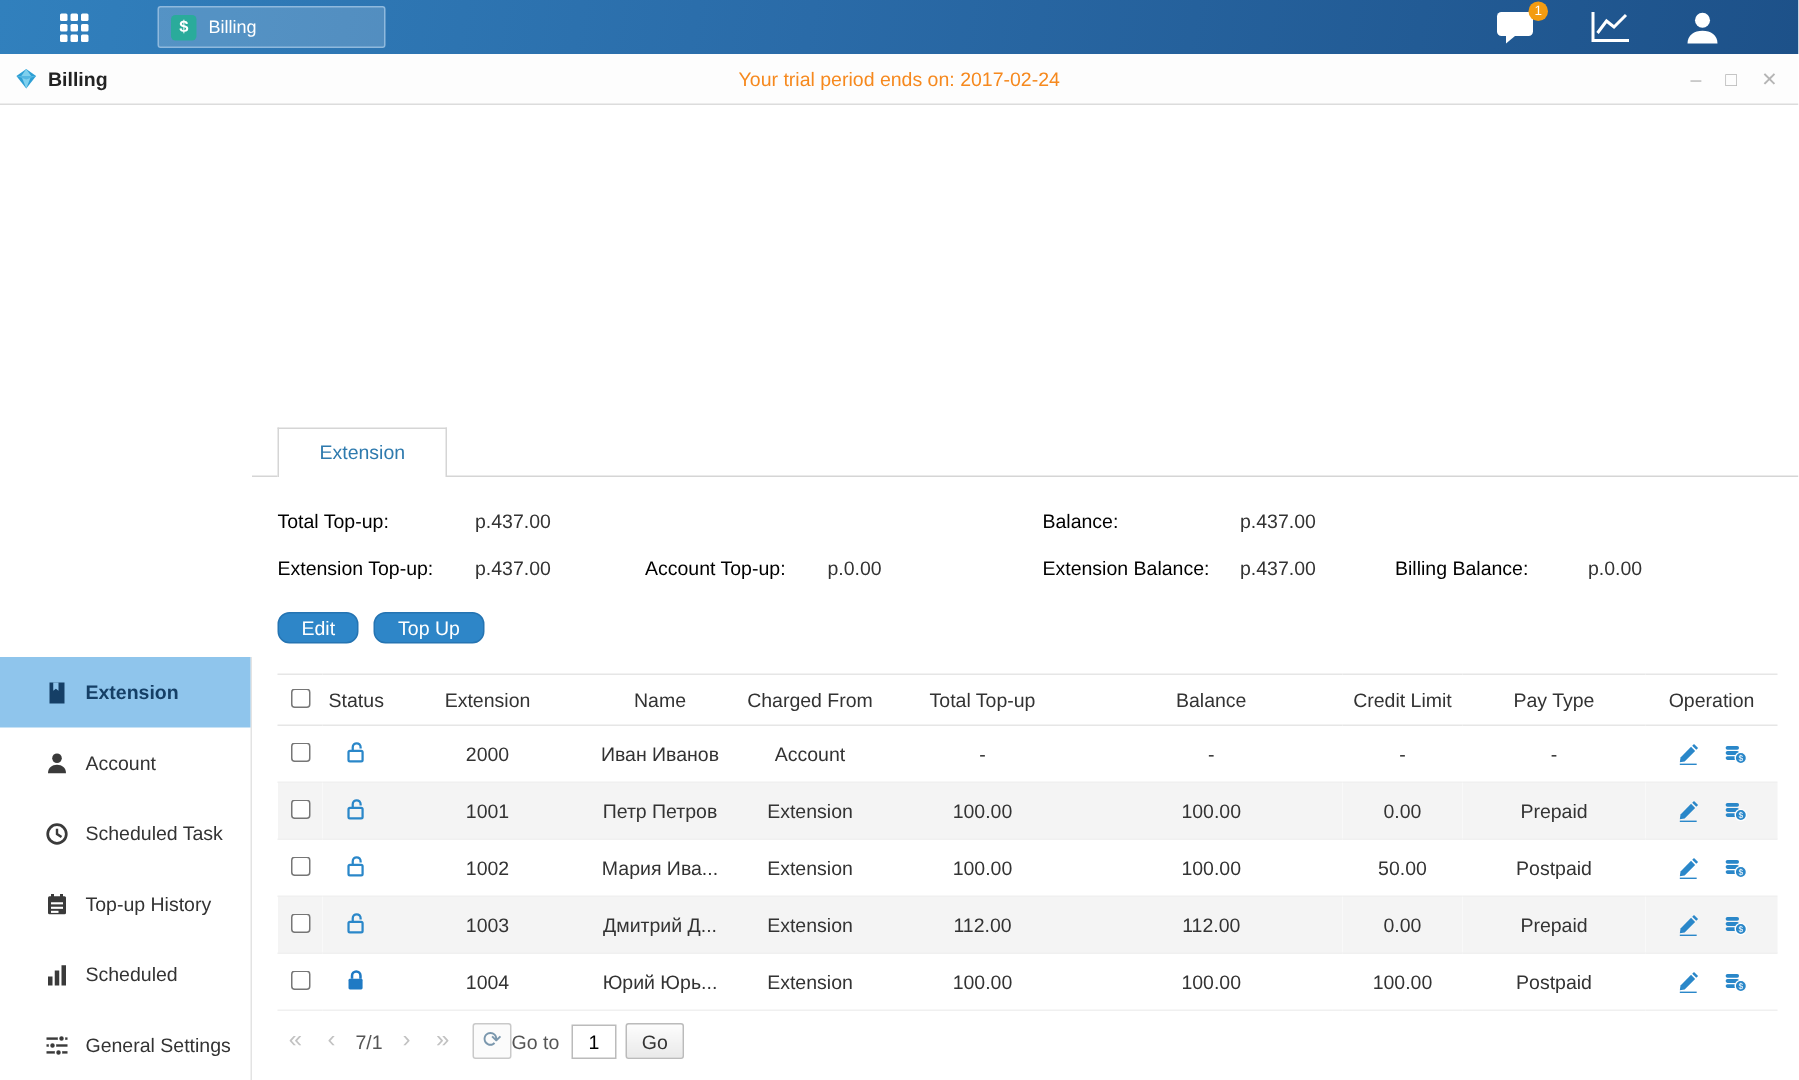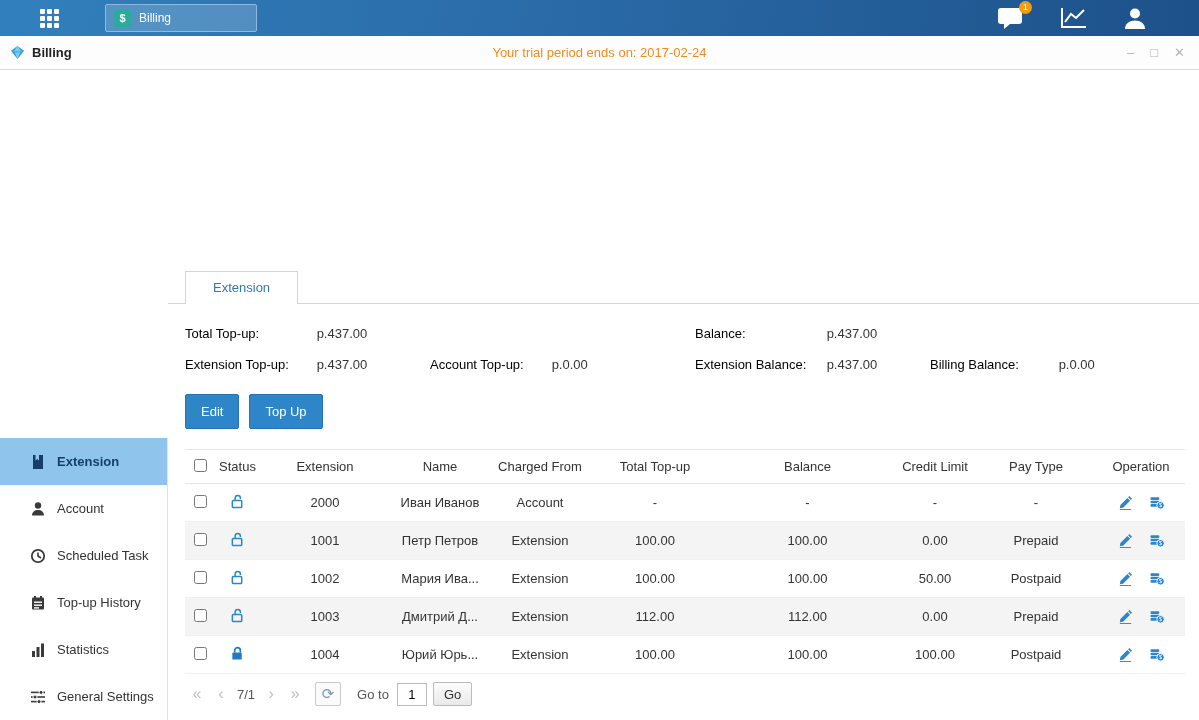--- a/index.html
+++ b/index.html
@@ -59,22 +59,22 @@
   }
 
   
   .sum-grid { margin-top:22px; display:grid; grid-template-columns:245px 265px 235px 1fr; grid-row-gap:16px; }
   .sum-label { display:inline-block; min-width:128px; font-weight:normal; color:#000000; }
   .sum-val { color:#333; }
 
   
   .actions { margin-top:22px; display:flex; gap:10px; }
   .btn-primary {
-    background:#2e86c8; color:#fff; border:1px solid #2574b2; border-radius:2px;
-    padding:9px 15px; font-size:13px; cursor:pointer; font-family:inherit;
+    background:#2e86c8; color:#fff; border:1px solid #2574b2; border-radius:8px;
+    padding:2px 15px; font-size:13px; cursor:pointer; font-family:inherit;
   }
 
   
   table.grid { margin-top:20px; width:100%; border-collapse:collapse; table-layout:fixed; }
   table.grid th { font-weight:normal; color:#333; height:34px; border-top:1px solid #e6e6e6; border-bottom:1px solid #e6e6e6; }
   table.grid td { height:35px; text-align:center; overflow:hidden; white-space:nowrap; text-overflow:ellipsis; }
   table.grid th { text-align:center; }
   table.grid tbody tr:nth-child(even) { background:#f4f4f4; }
   table.grid tbody tr { border-bottom:1px solid #f0f0f0; }
   .op-cell { display:flex; align-items:center; justify-content:center; gap:16px; height:35px; }
@@ -82,21 +82,21 @@
   input[type="checkbox"] { width:13px; height:13px; margin:0; cursor:pointer; }
 
   
   .pager { margin-top:auto; height:46px; display:flex; align-items:center; color:#555; padding-bottom:6px; }
   .pg-nav { color:#c2c2c2; font-size:16px; width:24px; text-align:center; cursor:pointer; user-select:none; }
   .pg-page { margin:0 4px; color:#555; }
   .pg-refresh {
     width:26px; height:24px; border:1px solid #c9c9c9; border-radius:2px; background:#fbfbfb;
     color:#7a97ad; font-size:15px; line-height:22px; text-align:center; cursor:pointer; margin-left:8px;
   }
-  .pg-goto-label { margin-left:16px; }
+  .pg-goto-label { }
   .pg-input { width:30px; height:23px; border:1px solid #bbb; text-align:center; margin-left:8px; font-family:inherit; font-size:13px; }
   .pg-go {
     margin-left:6px; height:24px; padding:0 10px; border:1px solid #bbb; border-radius:2px;
     background:linear-gradient(#fdfdfd,#e9e9e9); font-size:13px; cursor:pointer; font-family:inherit; color:#333;
   }
   .pg-right { margin-left:auto; display:flex; align-items:center; gap:10px; }
   .page-size {
     width:52px; height:25px; border:1px solid #bbb; border-radius:2px; background:#fff;
     display:flex; align-items:center; justify-content:space-between; padding:0 6px; cursor:pointer;
   }
@@ -195,21 +195,21 @@
         <rect x="4" y="12.2" width="5" height="1.4" fill="#fff"></rect>
       </svg>
       <span>Top-up History</span>
     </div>
     <div class="side-item">
       <svg width="16" height="16" viewBox="0 0 16 16">
         <rect x="2" y="9" width="3" height="6" fill="#3a3a3a"></rect>
         <rect x="6.5" y="5" width="3" height="10" fill="#3a3a3a"></rect>
         <rect x="11" y="1.5" width="3" height="13.5" fill="#3a3a3a"></rect>
       </svg>
-      <span>Statistics</span>
+      <span>Scheduled</span>
     </div>
     <div class="side-item">
       <svg width="16" height="16" viewBox="0 0 16 16">
         <rect x="1" y="2.6" width="14" height="1.6" fill="#3a3a3a"></rect>
         <rect x="1" y="7.2" width="14" height="1.6" fill="#3a3a3a"></rect>
         <rect x="1" y="11.8" width="14" height="1.6" fill="#3a3a3a"></rect>
         <circle cx="11" cy="3.4" r="2" fill="#3a3a3a" stroke="#fff" stroke-width="1"></circle>
         <circle cx="5" cy="8" r="2" fill="#3a3a3a" stroke="#fff" stroke-width="1"></circle>
         <circle cx="9" cy="12.6" r="2" fill="#3a3a3a" stroke="#fff" stroke-width="1"></circle>
       </svg>

